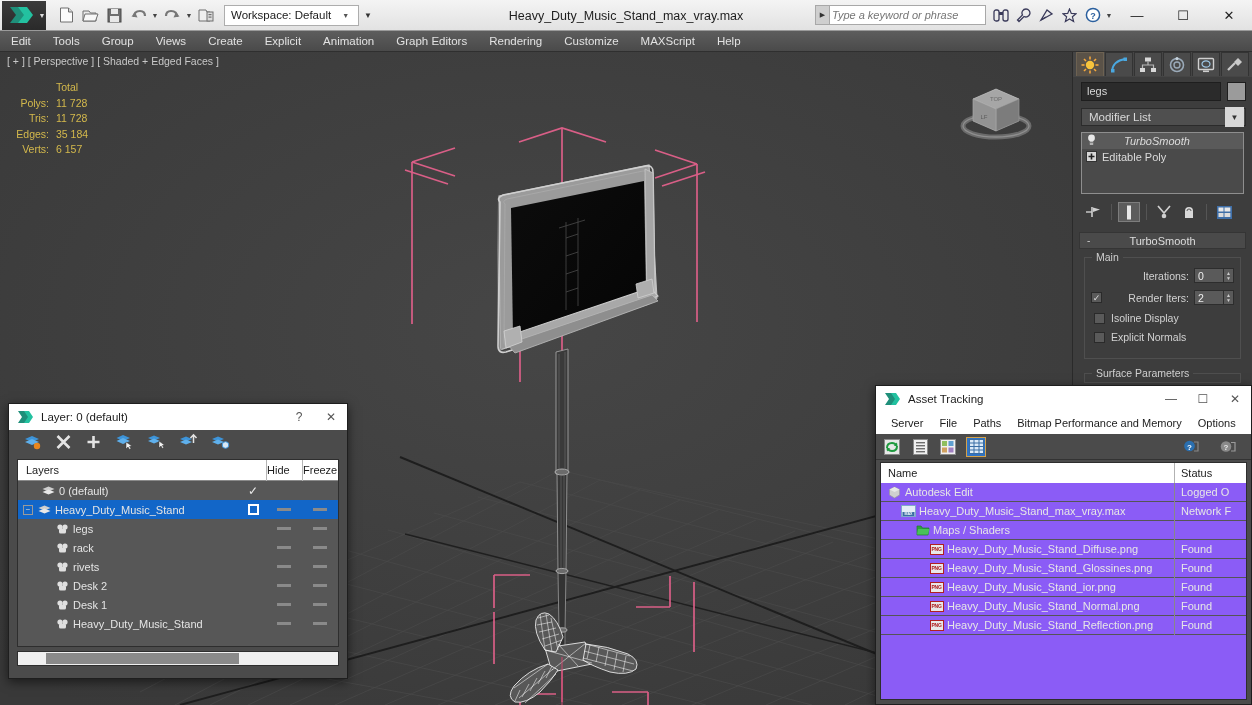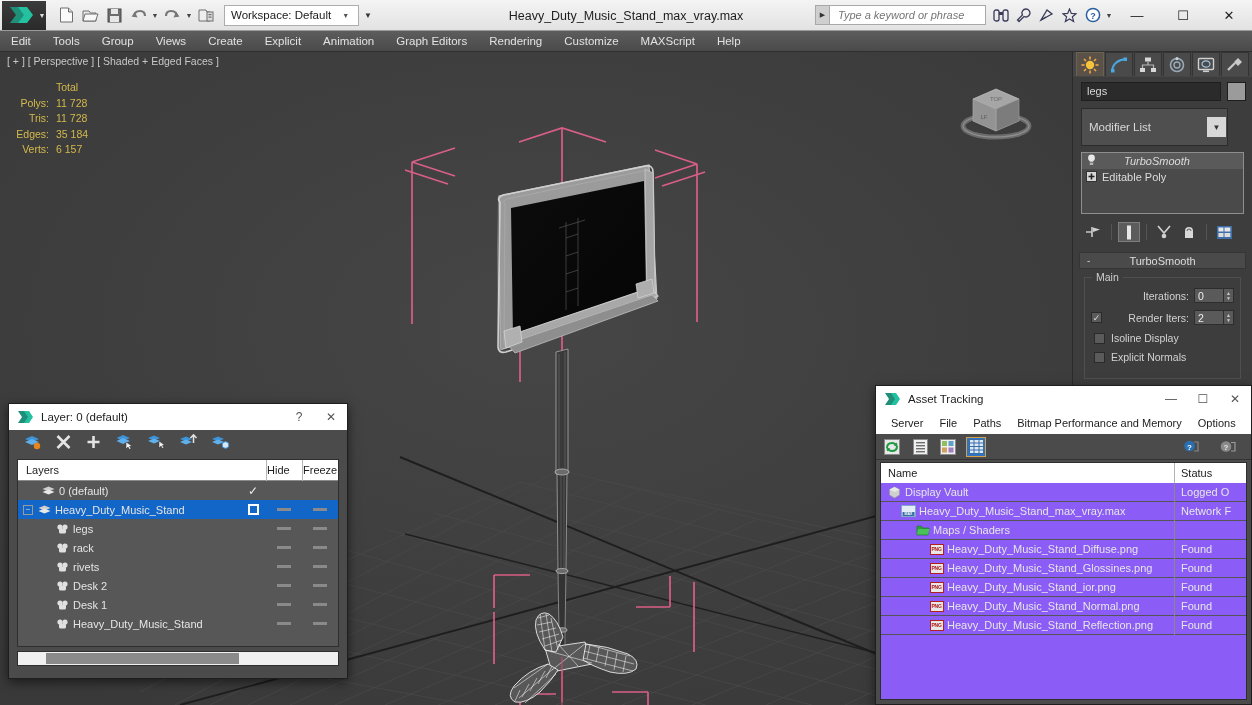--- a/index.html
+++ b/index.html
@@ -27,21 +27,21 @@
   .ws-outer-arrow { font-size:8px; color:#333; margin-left:5px; }
   .doctitle { position:absolute; left:0; top:0; width:1252px; height:31px;
      display:flex; align-items:center; justify-content:center;
      font-size:12.5px; color:#1d1d1d; pointer-events:none; }
   .right-title { margin-left:auto; display:flex; align-items:center; height:31px; }
   .searchwrap { display:flex; align-items:center; height:20px; border:1px solid #a8a8a8;
      background:#fff; margin-right:3px; }
   .searchwrap .pcaret { width:14px; height:18px; background:#cfcfcf; border-right:1px solid #a8a8a8;
      display:flex; align-items:center; justify-content:center; font-size:7px; color:#333;}
   .searchwrap input { border:0; outline:0; width:155px; height:18px; font-size:11px;
-     font-style:italic; color:#8b8b8b; font-family:"Liberation Sans",sans-serif; padding-left:8px; }
+     font-style:italic; color:#8b8b8b; font-family:"Liberation Sans",sans-serif; padding-left:2px; }
   .ticon { width:23px; height:26px; display:flex; align-items:center; justify-content:center; }
   .wbtn { width:46px; height:31px; display:flex; align-items:center; justify-content:center;
      font-size:13px; color:#222; }
 
   
   .menubar { position:absolute; left:0; top:31px; width:1252px; height:21px;
      background:linear-gradient(#5d5d5d,#4a4a4a); display:flex; align-items:center;
      border-bottom:1px solid #2f2f2f; }
   .menubar .mi { font-size:11.5px; color:#e2e2e2; padding:0 11px; line-height:21px; height:21px; }
 
@@ -61,21 +61,21 @@
   .cmdpanel { position:absolute; left:1072px; top:52px; width:180px; height:653px;
      background:#3d3d3d; border-left:1px solid #2a2a2a; }
   .cp-tabs { display:flex; height:25px; background:#454545; padding-left:3px; }
   .cp-tab { width:28px; height:24px; margin-right:1px; display:flex; align-items:center;
      justify-content:center; background:#4a4a4a; border:1px solid #333; border-bottom:none; }
   .cp-tab.active { background:#5a5248; border-color:#6d6252; }
   .namerow { display:flex; align-items:center; padding:5px 6px 3px 8px; gap:6px; }
   .namefield { flex:1; height:19px; background:#2b2b2b; border:1px solid #1e1e1e;
      color:#d8d8d8; font-size:11px; padding:0 5px; line-height:17px; }
   .colorswatch { width:19px; height:19px; background:#9b9b9b; border:1px solid #1e1e1e; }
-  .modlist { margin:4px 24px 0 8px; height:38px; background:#4f4f4f; border:1px solid #2b2b2b;
+  .modlist { margin:4px 6px 0 8px; height:18px; background:#4f4f4f; border:1px solid #2b2b2b;
      display:flex; align-items:center; justify-content:space-between; }
   .modlist span { font-size:11.5px; color:#d8d8d8; padding-left:7px; }
   .modlist .dd { width:19px; height:20px; background:#d8d8d8; display:flex; align-items:center;
      justify-content:center; font-size:8px; color:#333; margin:0 1px 0 0; }
   .modstack { margin:6px 8px 0 8px; height:62px; background:#4a4a4a; border:1px solid #8e8e8e; }
   .mrow { height:16px; display:flex; align-items:center; padding-left:4px; gap:5px; }
   .mrow.sel { background:#5a5a5a; }
   .mrow .mtxt { font-size:11px; color:#dcdcdc; }
   .mrow .mtxt.it { font-style:italic; padding-left:22px; }
   .mbtns { display:flex; align-items:center; gap:3px; padding:8px 0 0 10px; }
@@ -991,21 +991,21 @@
     <div id="assetbody" style="flex:1;overflow:hidden;">
         <div class="arow">
           <div class="an">
             <span style="width: 6px; flex: 0 0 auto;"></span>
             <span class="aicon">
               <svg width="13" height="13" viewBox="0 0 13 13">
                 <path d="M6.5 1 L11.5 3.5 L11.5 9 L6.5 12 L1.5 9 L1.5 3.5 Z" fill="#cfcfcf" stroke="#9a9a9a" stroke-width=".7"></path>
                 <path d="M6.5 1 L11.5 3.5 L6.5 6 L1.5 3.5 Z" fill="#e8e8e8"></path>
               </svg>
             </span>
-            <span class="t">Display Vault</span>
+            <span class="t">Autodesk Edit</span>
           </div>
           <div class="as">Logged O</div>
         </div>
         <div class="arow">
           <div class="an">
             <span style="width: 20px; flex: 0 0 auto;"></span>
             <span class="aicon">
               <svg width="15" height="12" viewBox="0 0 15 12">
                 <rect x="0.5" y="0.5" width="14" height="11" fill="#e4eef7" stroke="#7fa8cc"></rect>
                 <rect x="1.5" y="7" width="12" height="4" fill="#3a6ea5"></rect>

